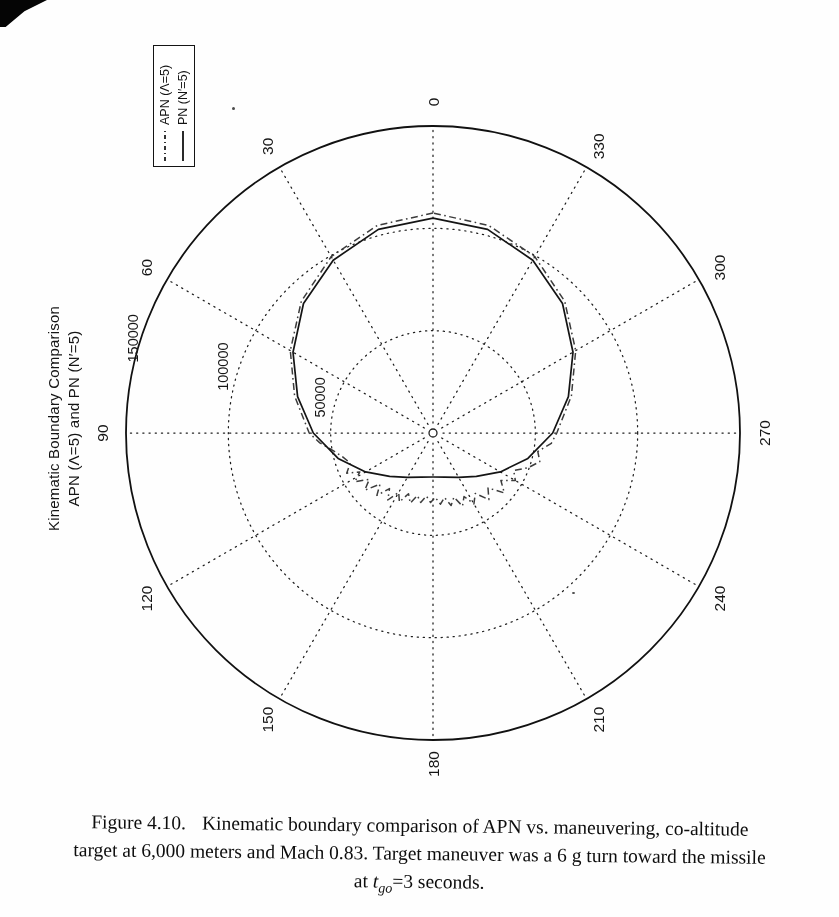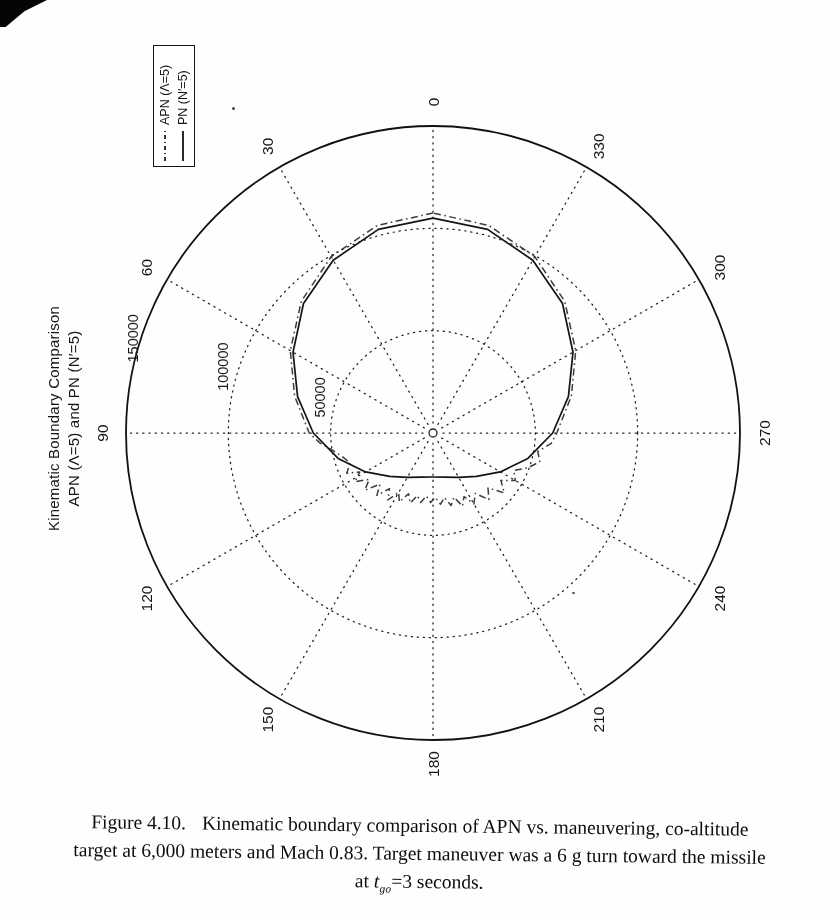--- a/index.html
+++ b/index.html
@@ -43,21 +43,21 @@
   .legend-line.solid{height:1.6px;background:#2a2a2a;}
   .legend-label{font-size:12.5px;white-space:nowrap;color:#141414;}
   
   .caption{
     position:absolute;left:14px;top:812px;width:811px;
     font-family:"Liberation Serif",serif;font-size:19.5px;line-height:28px;
     text-align:center;color:#0d0d0d;transform:rotate(0.65deg);
   }
   .caption .fig-label{margin-right:16px;}
   .caption i{font-style:italic;}
-  .caption sub{font-size:10px;font-family:Liberation Mono, monospace;}
+  .caption sub{font-size:14px;}
 </style>
 </head>
 <body>
 
 <div class="page">
 
   <div class="corner-blot"></div>
   <div class="speck" style="left:232px;top:107px;width:3px;height:3px;"></div>
   <div class="speck" style="left:572px;top:592px;width:3px;height:2px;"></div>
 

